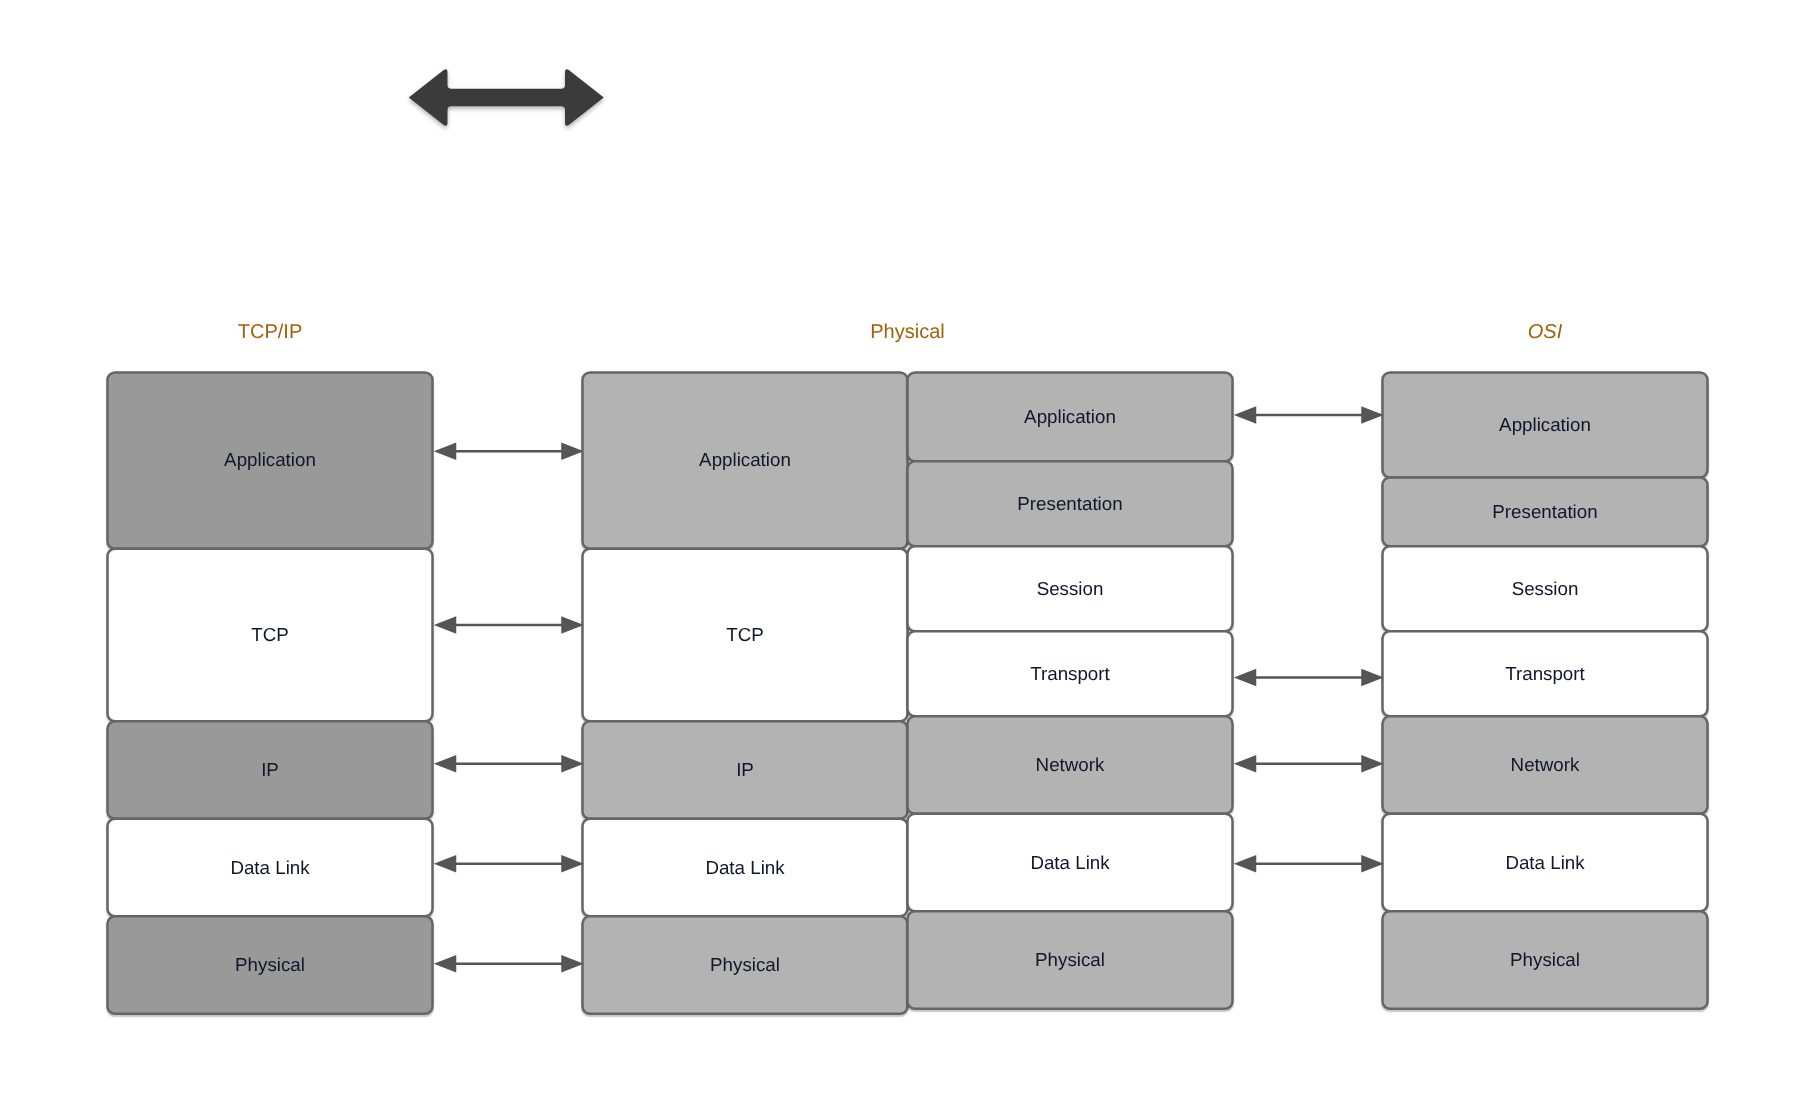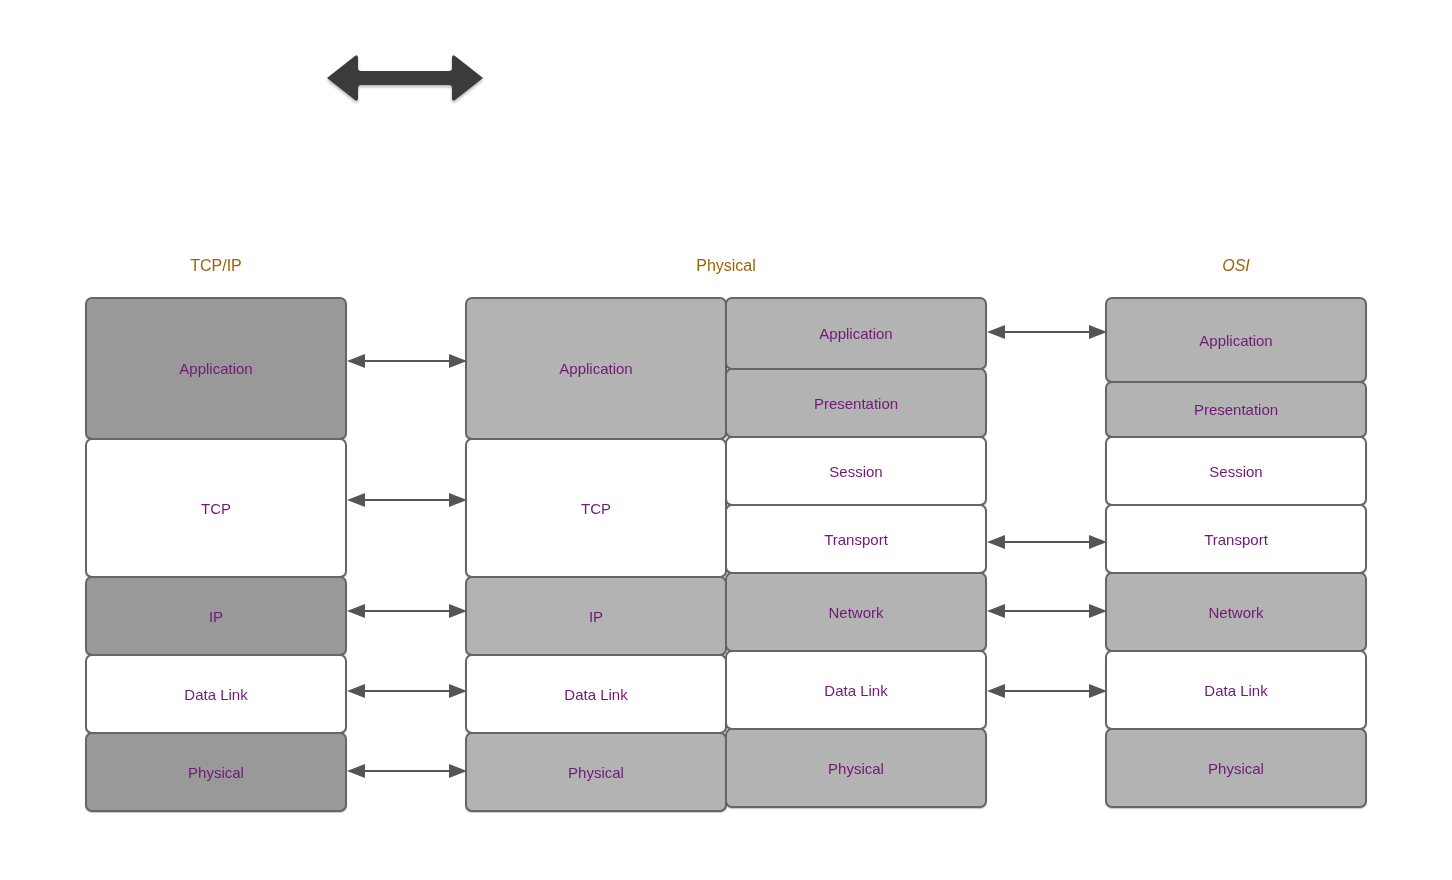--- a/index.html
+++ b/index.html
@@ -50,21 +50,21 @@
 
   
   .layer {
     box-sizing: border-box;
     border: 2px solid #666666;
     border-radius: 7px;
     display: flex;
     align-items: center;
     justify-content: center;
     font-size: 15px;
-    color: #701a75;
+    color: #0f172a;
     text-align: center;
     margin-top: -2px;
     position: relative;
     background: #ffffff;
     box-shadow: 0 1px 1px rgba(0,0,0,0.22);
   }
   .layer:first-child { margin-top: 0; }
   .layer.fill-dark  { background: #999999; }
   .layer.fill-mid   { background: #b3b3b3; }
   .layer.fill-white { background: #ffffff; text-align: center; }

